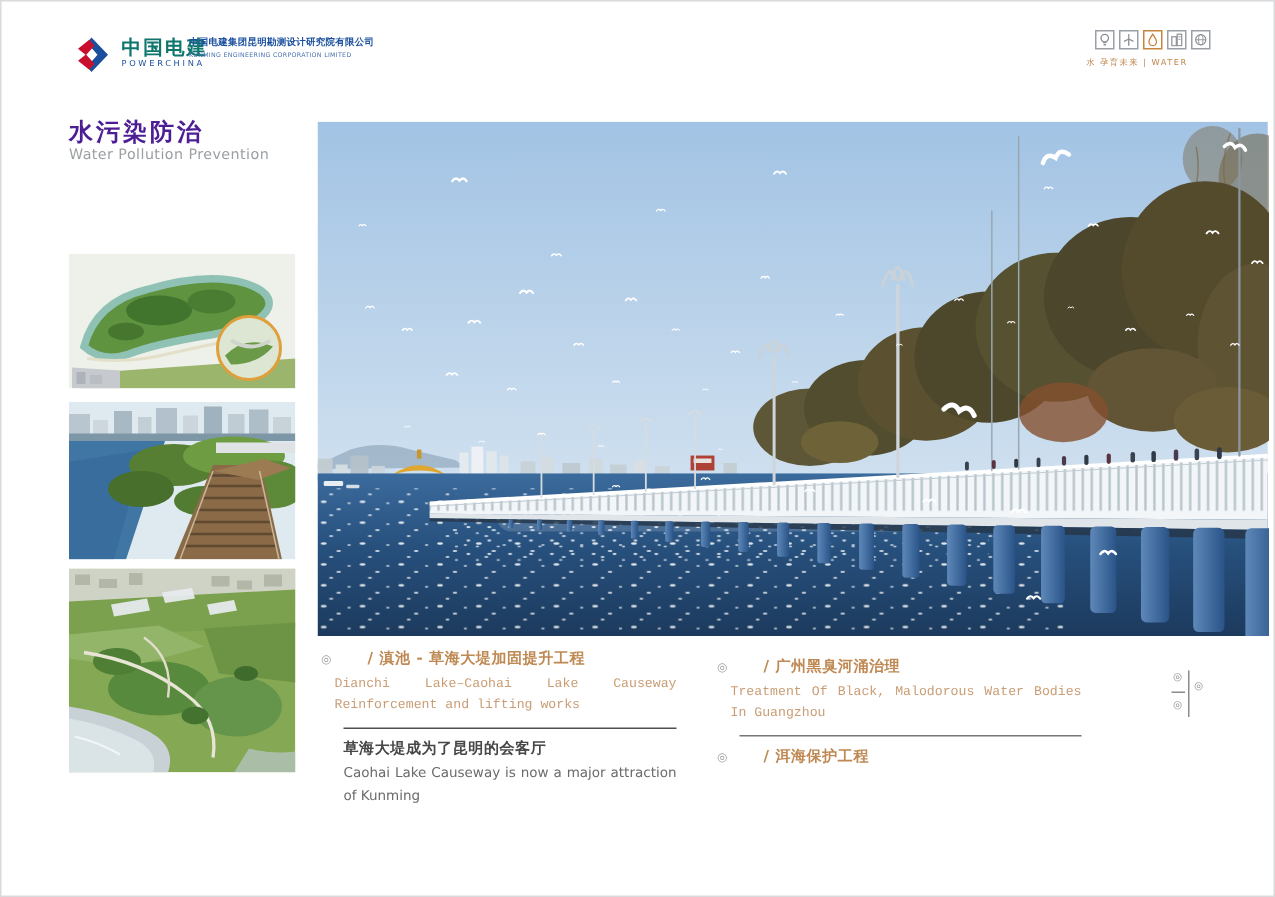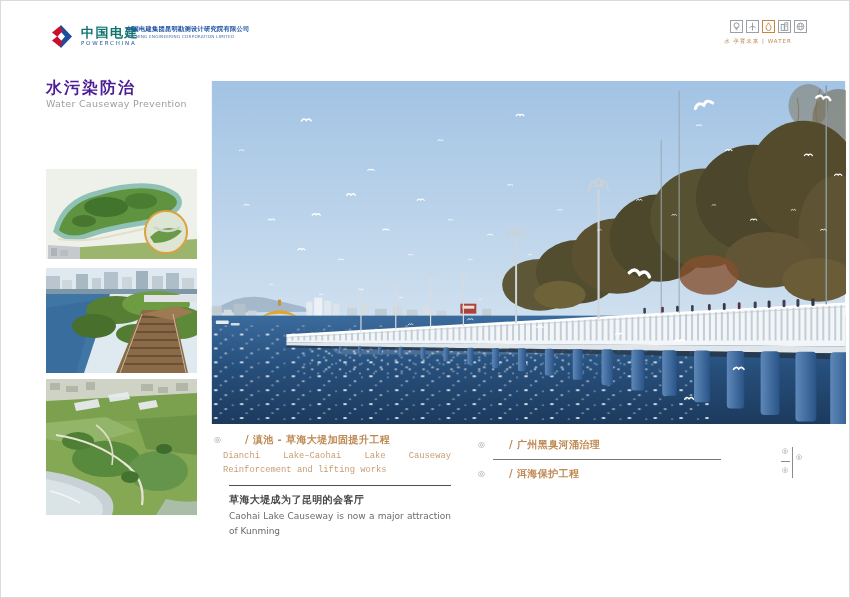--- a/index.html
+++ b/index.html
@@ -111,21 +111,21 @@
       <svg width="9" height="9" viewBox="0 0 9 9">
         <circle cx="4.5" cy="4.5" r="3.4" fill="none" stroke="#8a9096" stroke-width="0.8"></circle>
         <ellipse cx="4.5" cy="4.5" rx="1.5" ry="3.4" fill="none" stroke="#8a9096" stroke-width="0.6"></ellipse>
         <line x1="1.1" y1="4.5" x2="7.9" y2="4.5" stroke="#8a9096" stroke-width="0.6"></line>
       </svg>
     </span>
   </div>
   <div class="abs tagline">水 孕育未来 | WATER</div>
 
   <div class="abs title-zh">水污染防治</div>
-  <div class="abs title-en">Water Causeway Prevention</div>
+  <div class="abs title-en">Water Pollution Prevention</div>
 
   <figure class="abs thumb t1">
     <svg width="151" height="90" viewBox="0 0 151 90">
       <rect width="151" height="90" fill="#eef0ea"></rect>
       <path d="M8,80 L151,70 L151,90 L8,90 Z" fill="#9cb56d"></path>
       <path d="M2,76 L34,78 L34,90 L2,90 Z" fill="#c6c9ce"></path>
       <rect x="5" y="79" width="6" height="8" fill="#aeb3ba"></rect>
       <rect x="14" y="81" width="8" height="6" fill="#b9bec4"></rect>
       <path d="M10,62 Q18,32 52,24 Q92,12 118,20 Q136,26 133,36 Q128,48 96,54 Q58,60 40,67 Q22,73 10,62 Z" fill="#5f9340" stroke="#8fc2b4" stroke-width="5"></path>
       <ellipse cx="60" cy="38" rx="22" ry="10" fill="#41742c"></ellipse>
@@ -433,20 +433,21 @@
     <hr class="p-div">
     <p class="p-note-zh">草海大堤成为了昆明的会客厅</p>
     <p class="p-note-en">Caohai Lake Causeway is now a major attraction of Kunming</p>
   </section>
 
   <section class="abs proj proj2">
     <div class="p-head">
       <span class="p-marker">◎</span>
       <span class="p-title">/ 广州黑臭河涌治理</span>
     </div>
+    <p class="p-en">Treatment Of Black, Malodorous Water Bodies In Guangzhou</p>
     <hr class="p-div light">
     <div class="p-head">
       <span class="p-marker">◎</span>
       <span class="p-title">/ 洱海保护工程</span>
     </div>
   </section>
 
   <div class="abs pgmark">
     <span class="c" style="left:3px;top:2px;">◎</span>
     <span class="hline"></span>

